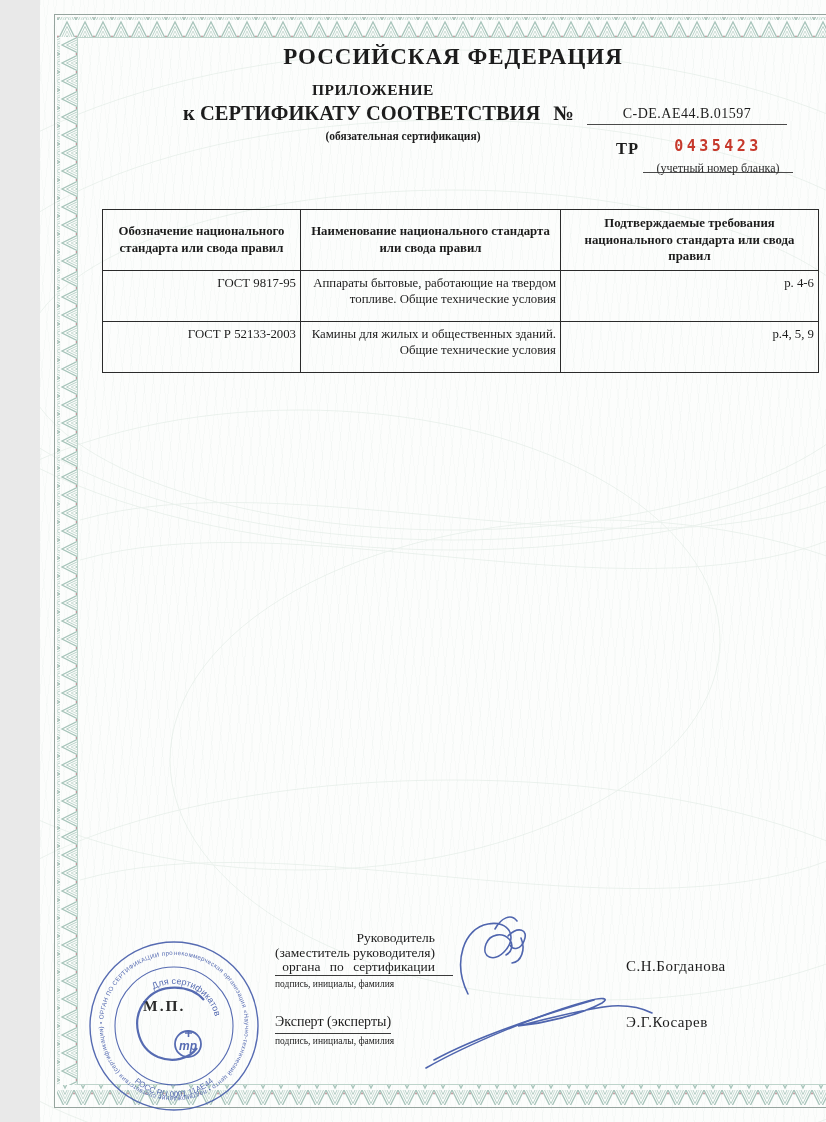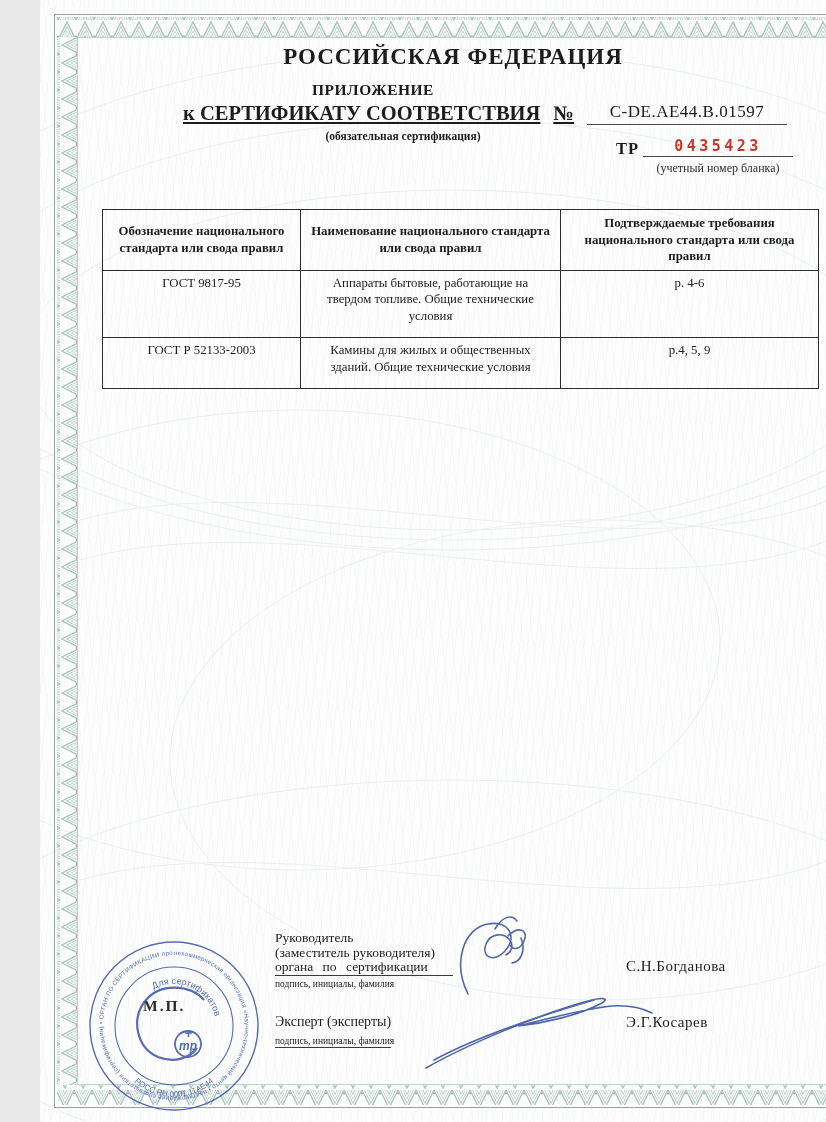--- a/index.html
+++ b/index.html
@@ -9,43 +9,43 @@
       repeating-linear-gradient(96deg, rgba(150,180,168,0.05) 0 1px, rgba(0,0,0,0) 1px 8px),
       repeating-linear-gradient(84deg, rgba(150,180,168,0.04) 0 1px, rgba(0,0,0,0) 1px 10px),
       #fcfdfc; margin-left: 40px;}
   svg.layer{position:absolute;left:0;top:0;pointer-events:none;}
   .abs{position:absolute;}
   .center{text-align:center;}
 
   .country-title{left:0;top:44px;width:826px;font-size:23px;font-weight:bold;letter-spacing:1px;}
   .appendix{left:0;top:81px;width:666px;font-size:15.5px;font-weight:bold;letter-spacing:.5px;}
   .cert-line{left:143px;top:102px;display:flex;align-items:flex-end;gap:13px;}
-  .cert-line .big{font-size:20.5px;font-weight:bold;white-space:nowrap;text-decoration:underline;}
-  .cert-num{display:inline-block;min-width:188px;text-align:center;font-size:17px;letter-spacing:.5px;
+  .cert-line .big{font-size:20.5px;font-weight:bold;white-space:nowrap;}
+  .cert-num{display:inline-block;min-width:188px;text-align:center;font-size:14px;letter-spacing:.5px;
     border-bottom:1px solid #4a4a4a;padding:0 6px 2px;}
   .cert-kind{left:143px;top:130px;width:440px;font-size:11.5px;font-weight:bold;}
   .tr-label{left:576px;top:139px;font-size:16.5px;font-weight:bold;letter-spacing:1px;}
-  .blank-num-wrap{left:603px;top:137px;width:150px;border-bottom:1px solid #4a4a4a;text-align:center;padding-bottom:1px;}
+  .blank-num-wrap{left:603px;top:137px;width:150px;border-bottom:1px solid #4a4a4a;text-align:center;padding-bottom:17px;}
   .blank-num{font-family:"DejaVu Sans Mono",monospace;font-size:15px;font-weight:bold;color:#c6382b;letter-spacing:3.5px;}
   .blank-caption{left:588px;top:161px;width:180px;font-size:12px;color:#2c2c2c;}
 
   .intro{left:0;top:183px;width:826px;font-size:12.8px;font-weight:bold;line-height:16.5px;}
 
   table.std{position:absolute;left:62px;top:209px;width:716px;border-collapse:collapse;
     border:1.5px solid #2b2b2b;table-layout:fixed;}
   table.std th,table.std td{border:1px solid #2b2b2b;font-size:12.8px;line-height:16.5px;vertical-align:top;}
   table.std th{font-weight:bold;text-align:center;vertical-align:middle;padding:5px 6px;}
-  table.std td{padding:4px 21px 13px;text-align:center;}
-
-  .sig-role{left:235px;top:931px;font-size:13.5px;line-height:14.5px;}
+  table.std td{padding:4px 4px 13px;text-align:right;}
+
+  .sig-role{left:235px;top:931px;font-size:13.5px;line-height:14.5px;text-align:right;}
   .sig-role .ln3{display:inline-block;word-spacing:6px;border-bottom:0;}
   .role-underline{left:235px;top:975px;width:178px;border-bottom:1px solid #3a3a3a;height:0;}
   .sig-caption1{left:235px;top:979px;font-size:9.5px;color:#222;}
   .sig-name1{left:586px;top:958px;font-size:15px;letter-spacing:.5px;}
-  .expert-role{left:235px;top:1014px;font-size:14px;display:inline-block;border-bottom:1px solid #3a3a3a;padding-bottom:17px;}
+  .expert-role{left:235px;top:1014px;font-size:14px;display:inline-block;border-bottom:1px solid #3a3a3a;padding-bottom:3px;}
   .sig-caption2{left:235px;top:1036px;font-size:9.5px;color:#222;}
   .sig-name2{left:586px;top:1014px;font-size:15px;letter-spacing:.5px;}
 
   .mp-label{left:103px;top:997px;font-size:15.5px;font-weight:bold;letter-spacing:2px;color:#2a2a2a;z-index:3;}
   .stamp-svg{position:absolute;left:46px;top:938px;z-index:4;}
   .sig-svg{z-index:5;}
 </style>
 </head>
 <body>
 

